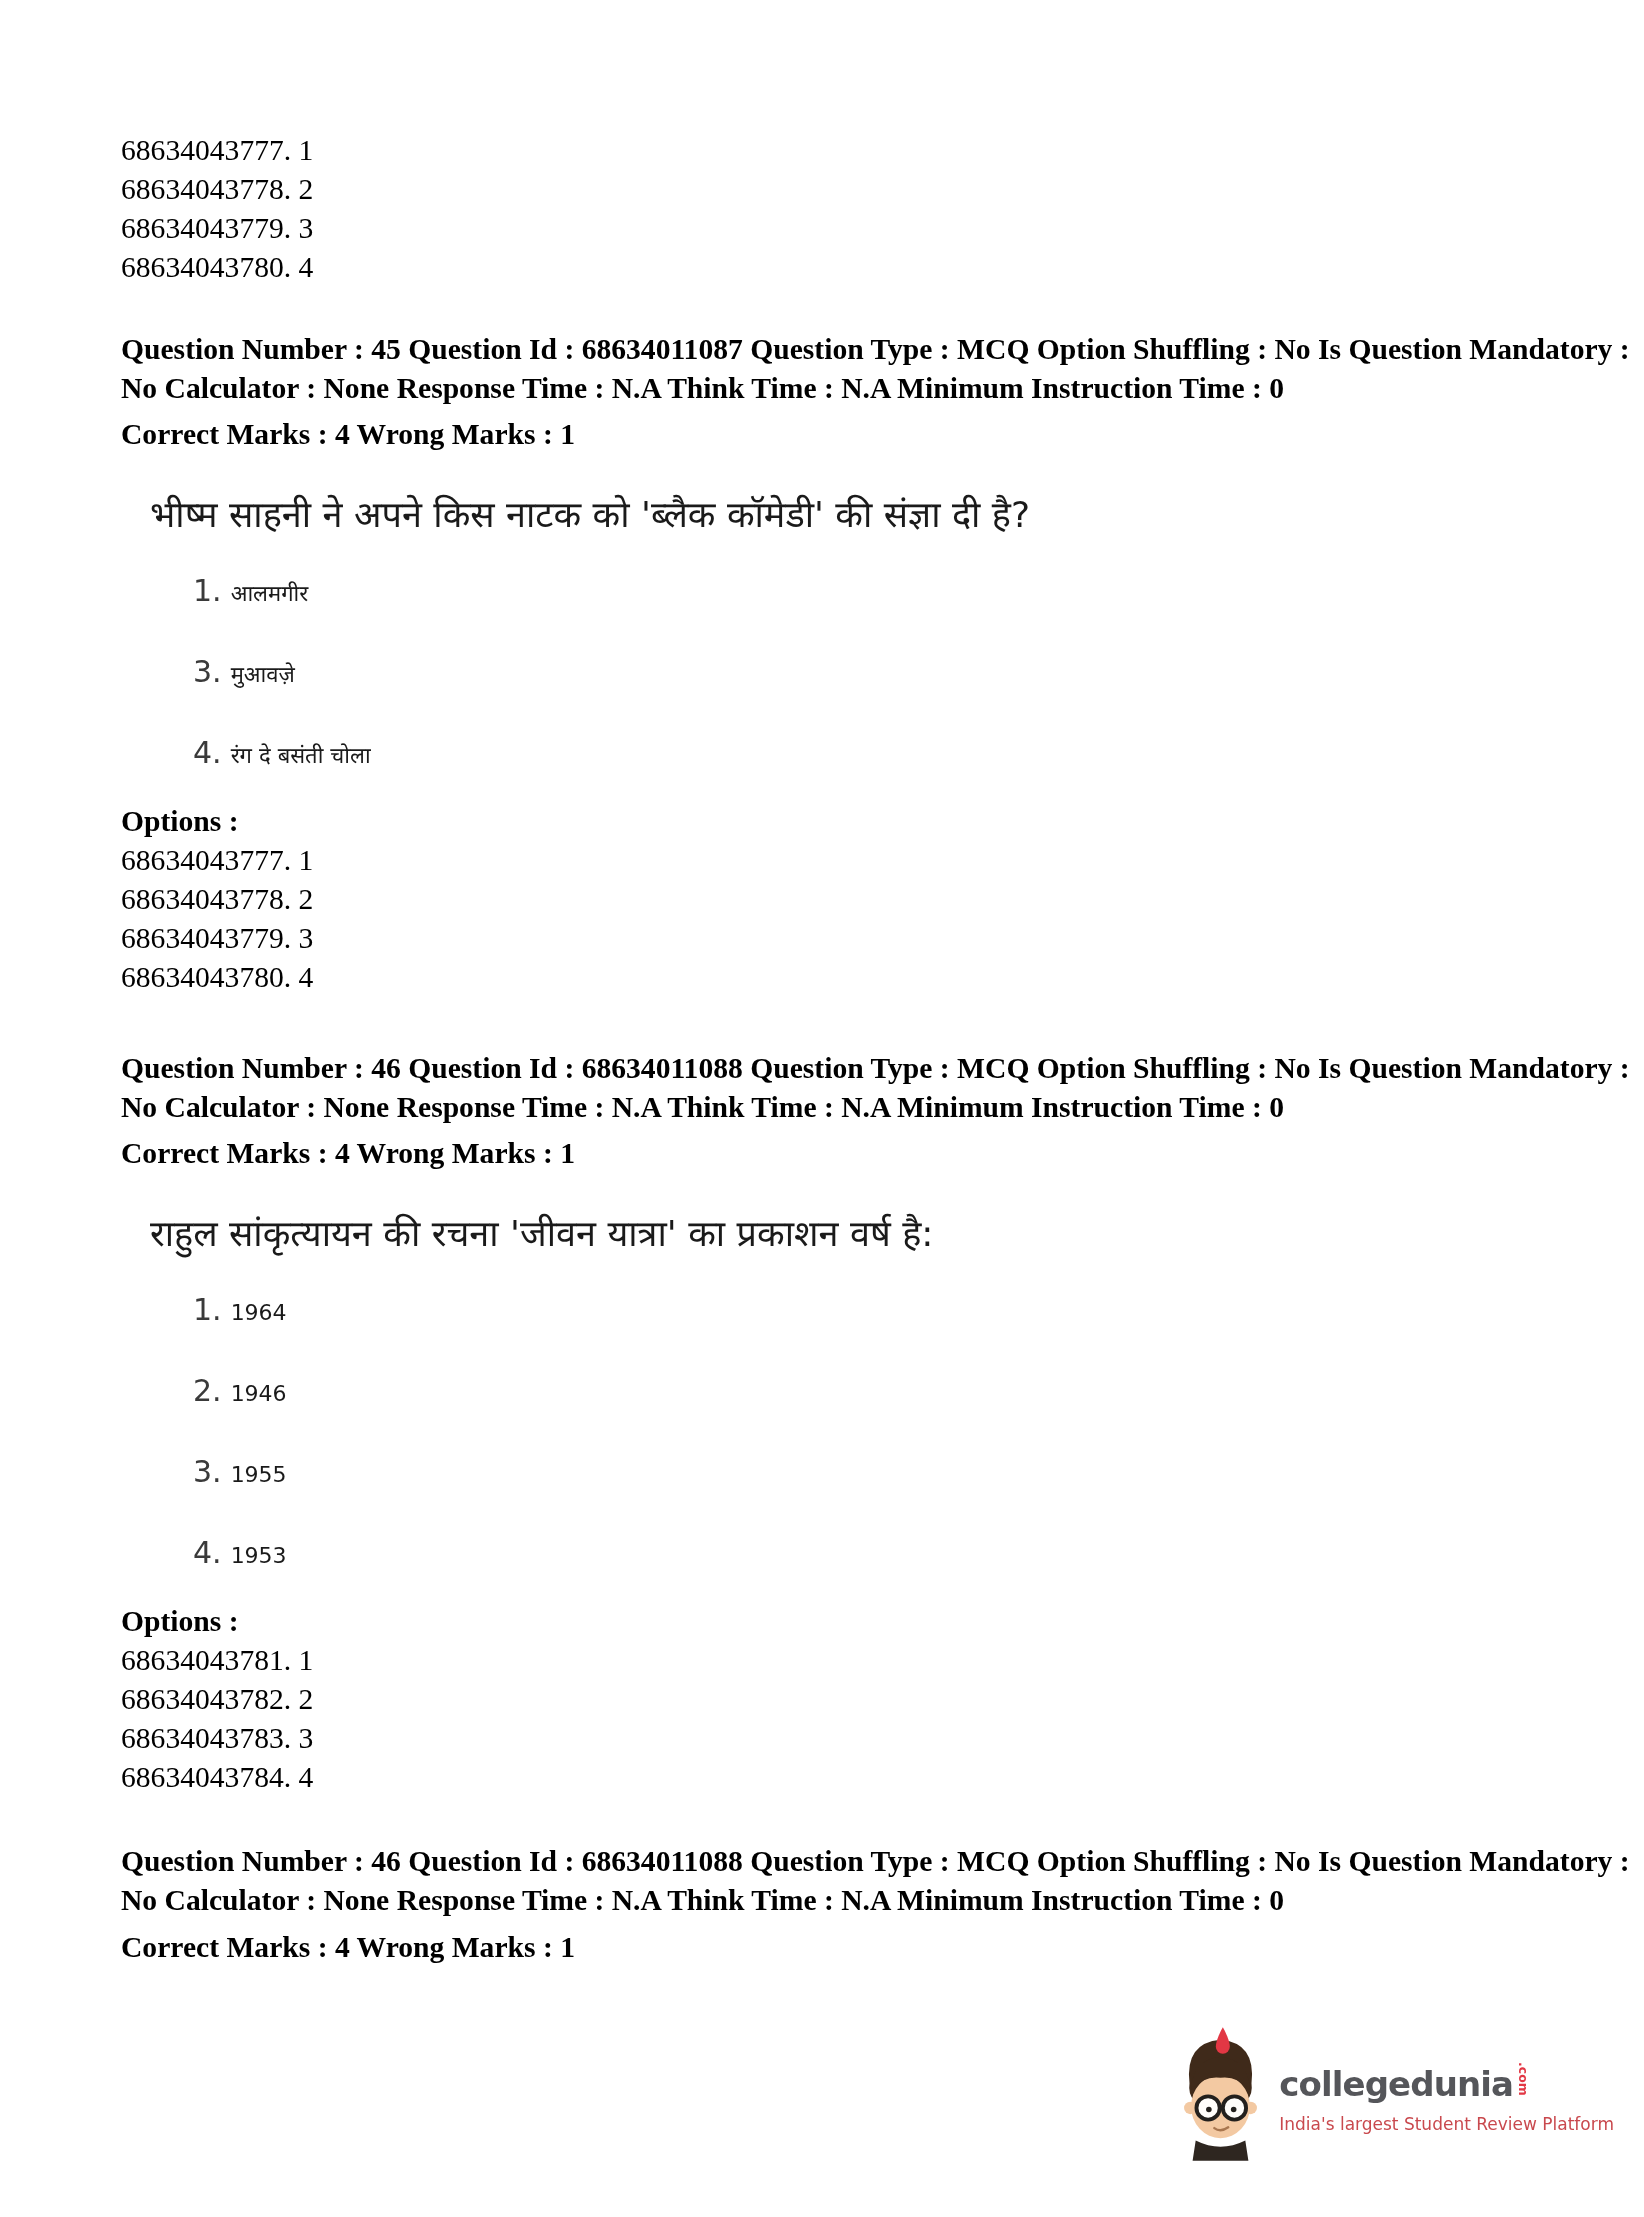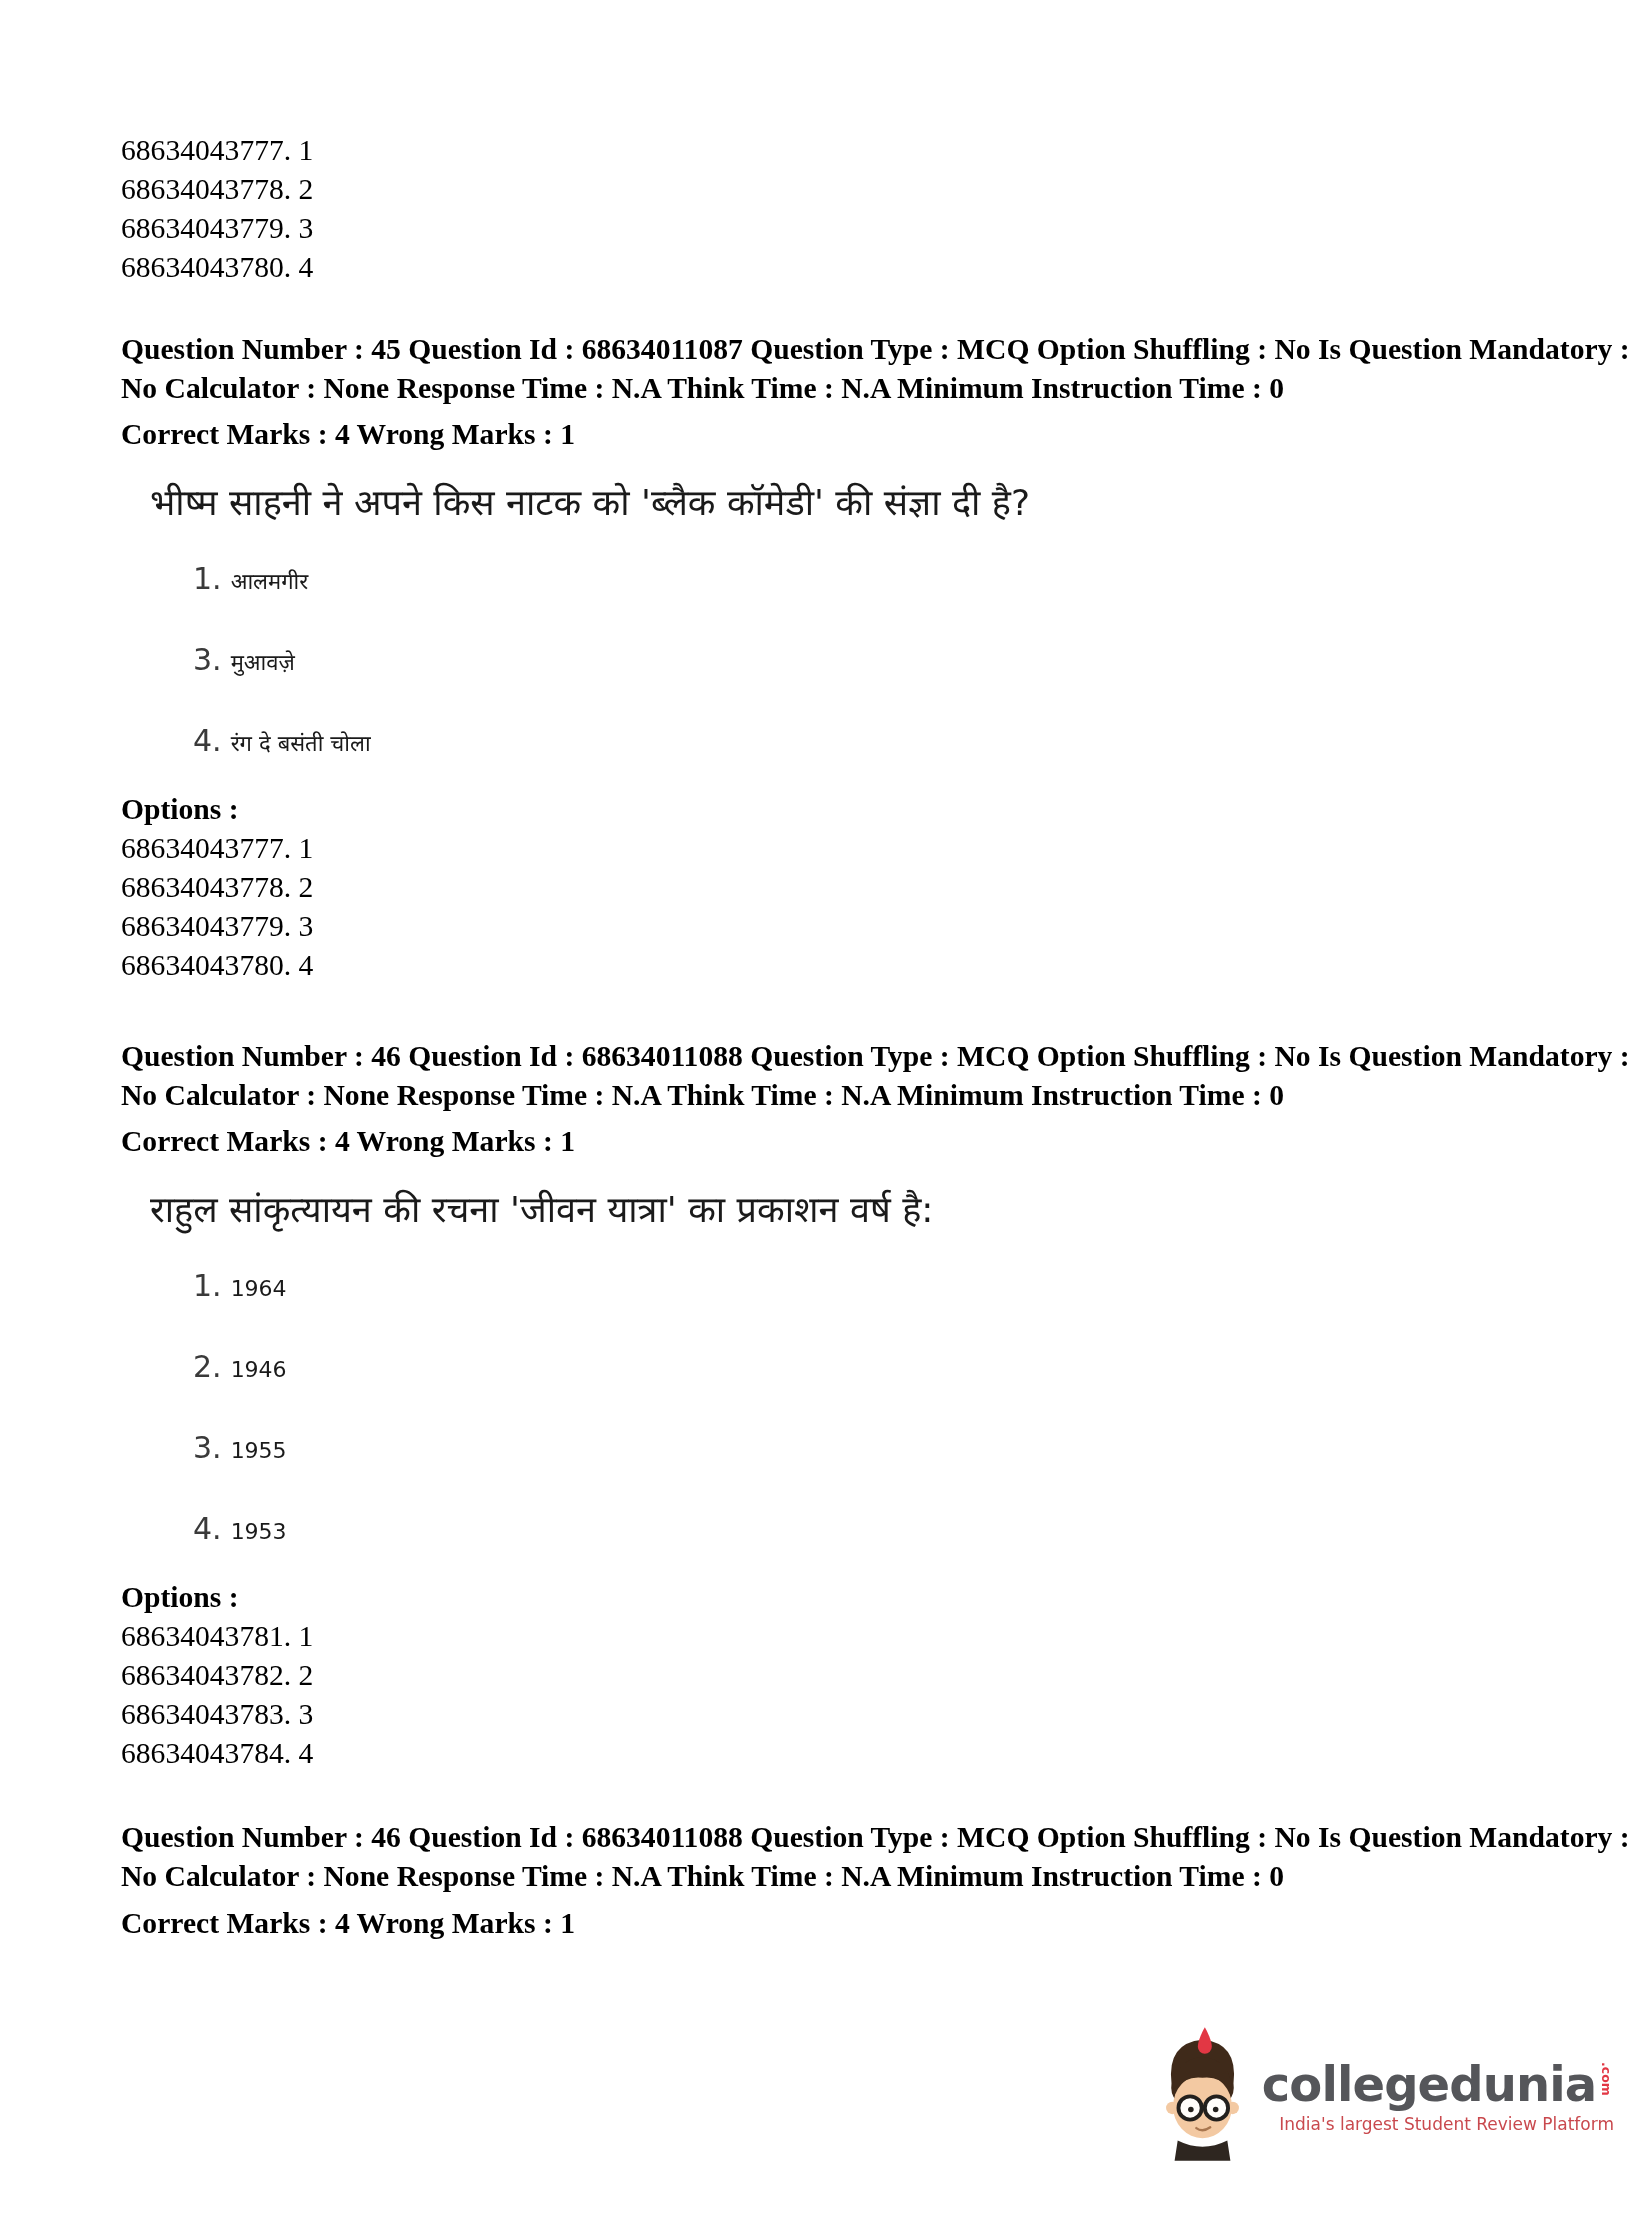--- a/index.html
+++ b/index.html
@@ -26,21 +26,21 @@
   .meta-block { margin-top: 43px; }
   .meta-line {
     font-size: 29.6px;
     line-height: 39px;
     font-weight: bold;
     white-space: nowrap;
     color: #000000;
   }
   .meta-line.marks { margin-top: 7.2px; }
   .q-text {
-    margin-top: 27px;
+    margin-top: 39px;
     margin-left: 29px;
     font-size: 36px;
     line-height: 43px;
     font-family: "DejaVu Sans", sans-serif;
     color: #1a1a1a;
   }
   .choices { margin-left: 72px; }
   .choice {
     margin-top: 34px;
     line-height: 41px;
@@ -72,21 +72,21 @@
     bottom: 52px;
     display: flex;
     align-items: center;
   }
   .mascot { margin-right: 12.5px; }
   .brand-col { display: flex; flex-direction: column; }
   .brand-row { display: flex; align-items: flex-start; }
   .brand {
     font-family: "DejaVu Sans", sans-serif;
     font-weight: bold;
-    font-size: 48px;
+    font-size: 34px;
     line-height: 52px;
     letter-spacing: -0.9px;
     color: #55565a;
   }
   .tld {
     font-family: "DejaVu Sans", sans-serif;
     font-weight: bold;
     font-size: 12.5px;
     color: #e23744;
     writing-mode: vertical-rl;

